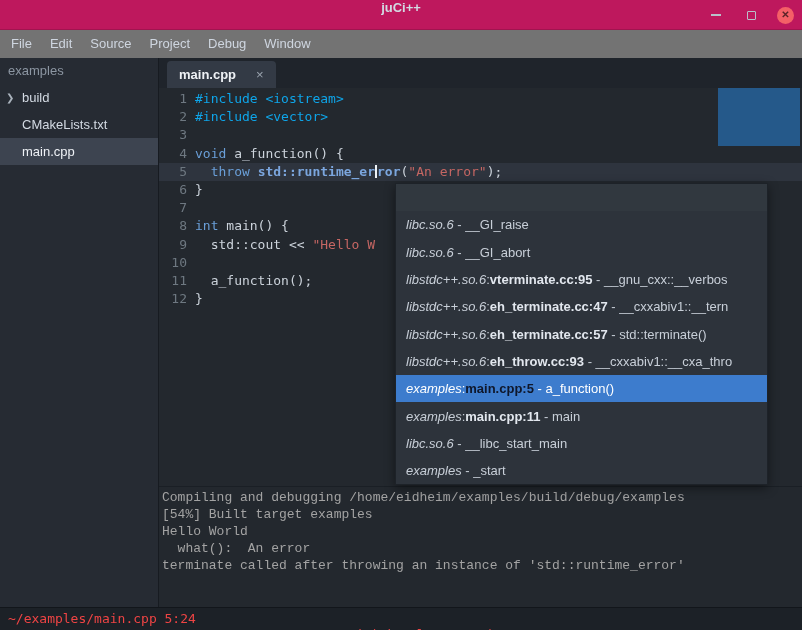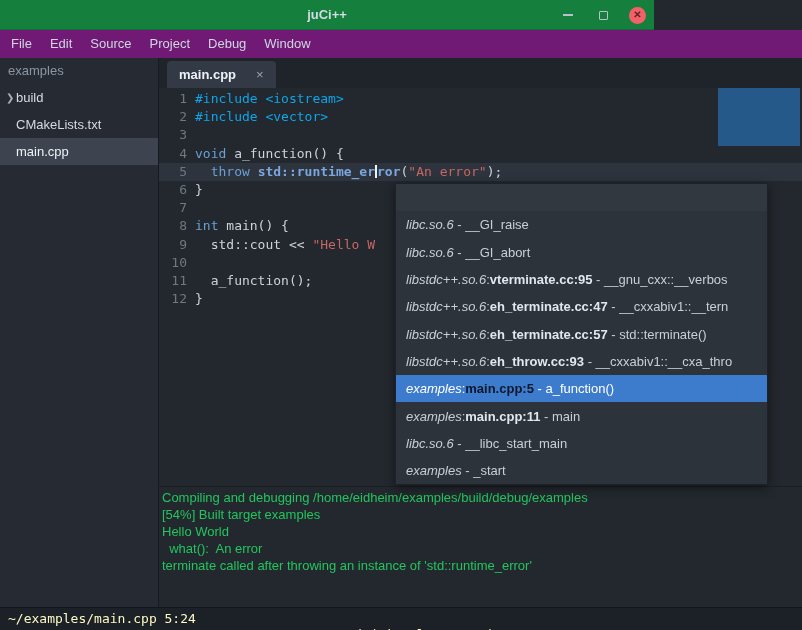--- a/index.html
+++ b/index.html
@@ -1,48 +1,48 @@
 <!DOCTYPE html>
 <html><head>
 <meta charset="utf-8">
 <style>
   * { margin:0; padding:0; box-sizing:border-box; }
   html,body { width:802px; height:630px; overflow:hidden; background:#23282e;
               font-family:"Liberation Sans", sans-serif; position:relative; }
   .abs { position:absolute; }
 
   
-  .titlebar { left:0; top:0; width:654px; height:30px; background:#15803d;
-              display:flex; align-items:center; justify-content:center;
+  .titlebar { left:0; top:0; width:802px; height:30px; background:#be185d;
+              display:flex; justify-content:center;
               border-bottom:1px solid rgba(0,0,0,.15); }
   .win-title { color:#d3dae3; font-size:13px; font-weight:bold; }
   .win-controls { position:absolute; right:8px; top:0; height:30px;
                   display:flex; align-items:center; gap:17px; }
   .winbtn { width:18px; height:18px; display:flex; align-items:center; justify-content:center; }
   .min-glyph { width:10px; height:2px; background:#b9c0ca; }
   .restore-glyph { width:9px; height:9px; border:1.5px solid #b9c0ca; border-radius:1px; }
   .close-btn { width:17px; height:17px; border-radius:50%; background:#f46067;
                display:flex; align-items:center; justify-content:center; }
   .close-glyph { color:#5a2328; font-size:10px; font-weight:bold; line-height:1; }
 
   
-  .menubar { left:0; top:30px; width:802px; height:28px; background:#701a75;
+  .menubar { left:0; top:30px; width:802px; height:28px; background:#737373;
              display:flex; align-items:center; padding-left:2px; }
   .menu-item { padding:0 9px; color:#cfd6e0; font-size:13px; line-height:28px; }
 
   
   .sidebar { left:0; top:58px; width:159px; height:549px; background:#262b33;
              border-right:1px solid #171b21; }
   .sidebar-header { height:26px; line-height:26px; padding-left:8px;
                     color:#8c96a2; font-size:13px; }
   .tree-item { height:27px; display:flex; align-items:center; color:#d3dae3;
                font-size:13px; position:relative; }
   .tree-item.selected { background:#3d4450; color:#eef1f5; }
   .chevron { position:absolute; left:6px; color:#aab3bd; font-size:10px; }
-  .tree-label { margin-left:16px; white-space:nowrap; }
+  .tree-label { margin-left:22px; white-space:nowrap; }
 
   
   .tabbar { left:159px; top:58px; width:643px; height:30px; background:#1f242b; }
   .tab { position:absolute; left:8px; top:3px; height:27px; background:#333a45;
          border-radius:4px 4px 0 0; display:flex; align-items:center;
          padding:0 12px; gap:20px; }
   .tab-label { color:#eef1f5; font-size:13px; font-weight:bold; }
   .tab-close { color:#9aa3ae; font-size:13px; line-height:1; }
 
   
@@ -70,27 +70,27 @@
   .popup-row { height:27.3px; display:flex; align-items:center; padding-left:10px;
                white-space:pre; overflow:hidden; }
   .popup-row.empty { background:#31383f; }
   .popup-row .mod { font-style:italic; }
   .popup-row .file { font-weight:bold; color:#e2e7ee; }
   .popup-row.selected { background:#3d7ccd; color:#ffffff; }
   .popup-row.selected .file { color:#0f172a; }
 
   
   .terminal { left:159px; top:486px; width:643px; height:121px; background:#23282e;
-              border-top:1px solid #1a1f25; font-family:Liberation Sans, sans-serif;
-              font-size:13px; color:#22c55e; padding:2px 0 0 3px; }
+              border-top:1px solid #1a1f25; font-family:Liberation Mono, monospace;
+              font-size:13px; color:#a3a3a3; padding:2px 0 0 3px; }
   .term-line { height:17px; line-height:17px; white-space:pre; }
 
   
   .statusbar { left:0; top:607px; width:802px; height:23px; background:#1c2127;
-               border-top:1px solid #12161b; color:#fef9c3;
+               border-top:1px solid #12161b; color:#ef4444;
                font-family:"DejaVu Sans Mono", monospace; font-size:13px; }
   .status-left { position:absolute; left:8px; top:0; line-height:22px; }
   .status-center { position:absolute; left:0; top:16px; width:100%; text-align:center;
                    line-height:22px; }
 </style>
 </head>
 <body>
 
 <div class="abs titlebar">
   <span class="win-title">juCi++</span>

